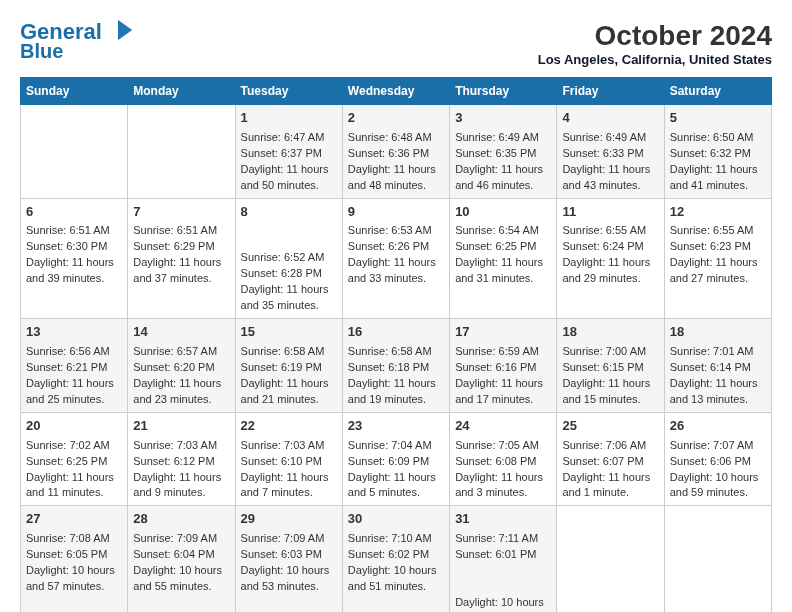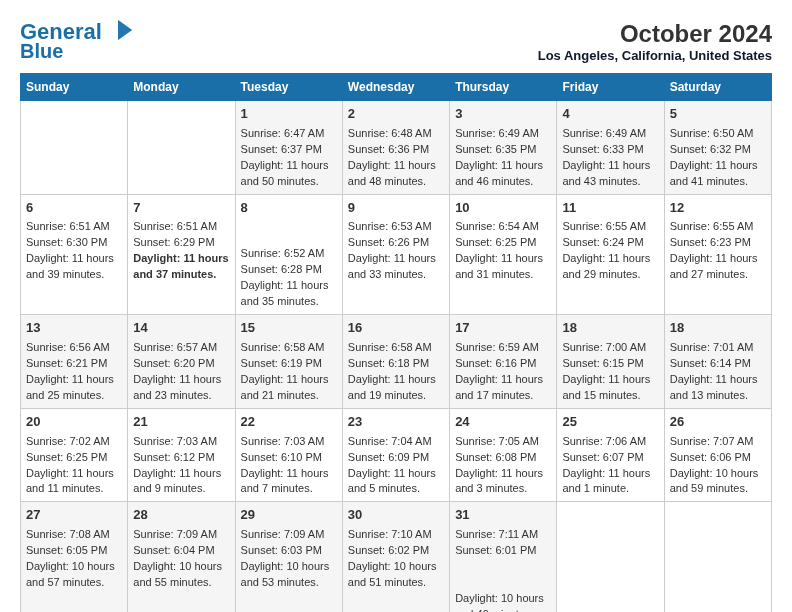--- a/index.html
+++ b/index.html
@@ -25,21 +25,21 @@
       font-size: 22px;
       font-weight: bold;
       color: #333;
       line-height: 1.1;
     }
     .logo-text span.blue { color: #1a6fa8; }
     .title-block {
       text-align: right;
     }
     .month-title {
-      font-size: 24px;
+      font-size: 28px;
       font-weight: bold;
       color: #333;
     }
     .subtitle {
       font-size: 13px;
       color: #0f172a;
       font-weight: bold;
     }
     table {
       width: 100%;
@@ -151,21 +151,21 @@
         <td>
           <span class="day-num">6</span>
           <span style="display: block;">Sunrise: 6:51 AM</span>
           <span style="display: block;">Sunset: 6:30 PM</span>
           <span style="display: block;">Daylight: 11 hours and 39 minutes.</span>
         </td>
         <td>
           <span class="day-num">7</span>
           <span style="display: block;">Sunrise: 6:51 AM</span>
           <span style="display: block;">Sunset: 6:29 PM</span>
-          <span style="display: block; font-weight: bold;">Daylight: 11 hours and 37 minutes.</span>
+          <span style="display: block;">Daylight: 11 hours and 37 minutes.</span>
         </td>
         <td>
           <span class="day-num">8</span>
           <span style="display: block; margin-top: 29px;">Sunrise: 6:52 AM</span>
           <span style="display: block;">Sunset: 6:28 PM</span>
           <span style="display: block;">Daylight: 11 hours and 35 minutes.</span>
         </td>
         <td>
           <span class="day-num">9</span>
           <span style="display: block;">Sunrise: 6:53 AM</span>

